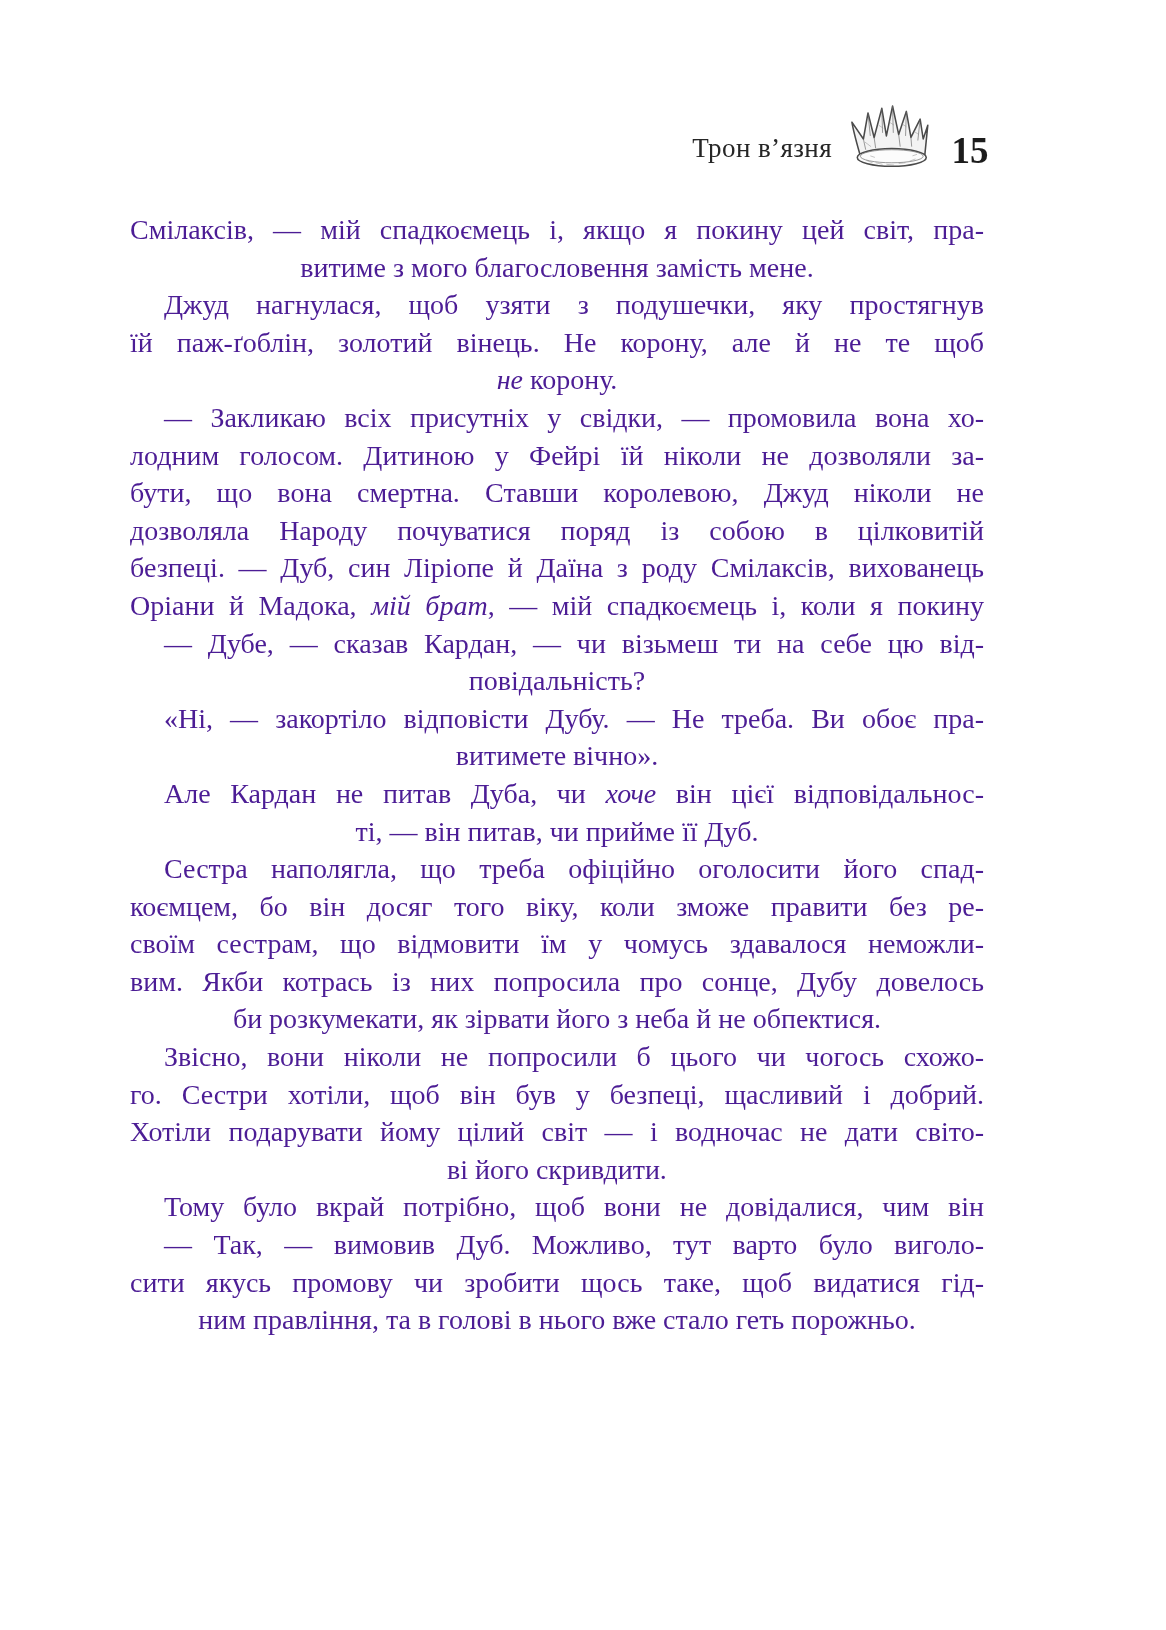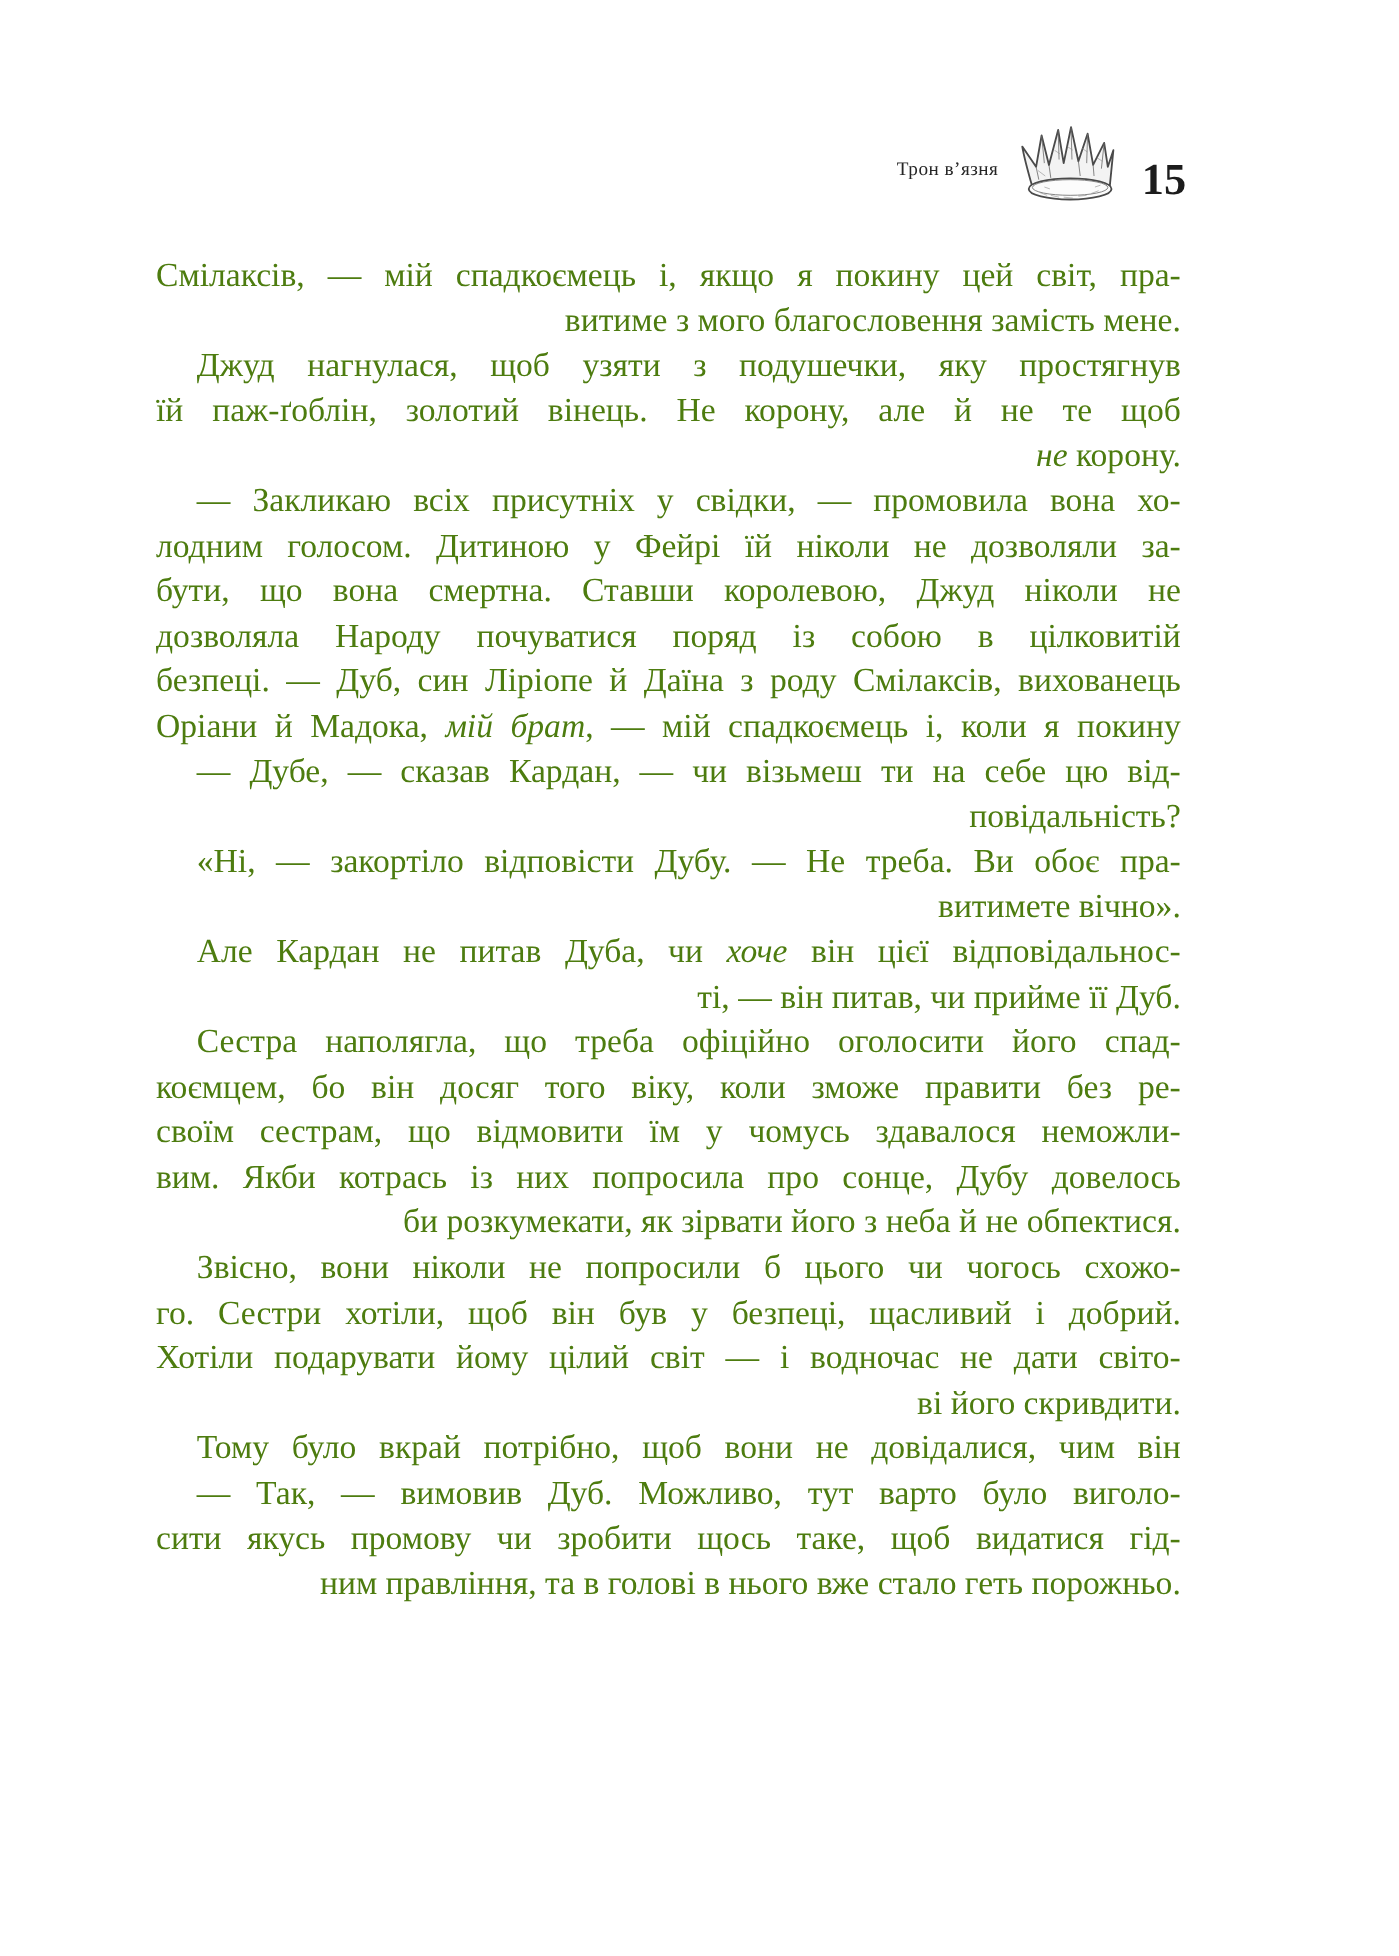--- a/index.html
+++ b/index.html
@@ -12,21 +12,21 @@
     font-family: "Liberation Serif", "DejaVu Serif", serif;
     color: #1f1f1f;
     overflow: hidden;
   }
   .running-title {
     position: absolute;
     top: 133px;
     left: 520px;
     width: 312px;
     text-align: right;
-    font-size: 16px;
+    font-size: 27px;
     letter-spacing: 0.4px;
     color: #262626;
     white-space: nowrap;
   }
   .crown {
     position: absolute;
     left: 845px;
     top: 100px;
     width: 92px;
     height: 78px;
@@ -41,23 +41,23 @@
     font-weight: bold;
     color: #1c1c1c;
   }
   .body-text {
     position: absolute;
     left: 130px;
     top: 211px;
     width: 854px;
     font-size: 28px;
     line-height: 37.6px;
-    color: #4d7c0f;
+    color: #4c1d95;
   }
-  .line { text-align: right; }
+  .line { text-align: center; }
   .line.j { text-align: justify; text-align-last: justify; }
   .line.indent { text-indent: 34px; }
   .line em { font-style: italic; }
 </style>
 </head>
 <body>
 
 <div class="page">
 
   <div class="running-title">Трон в’язня</div>

